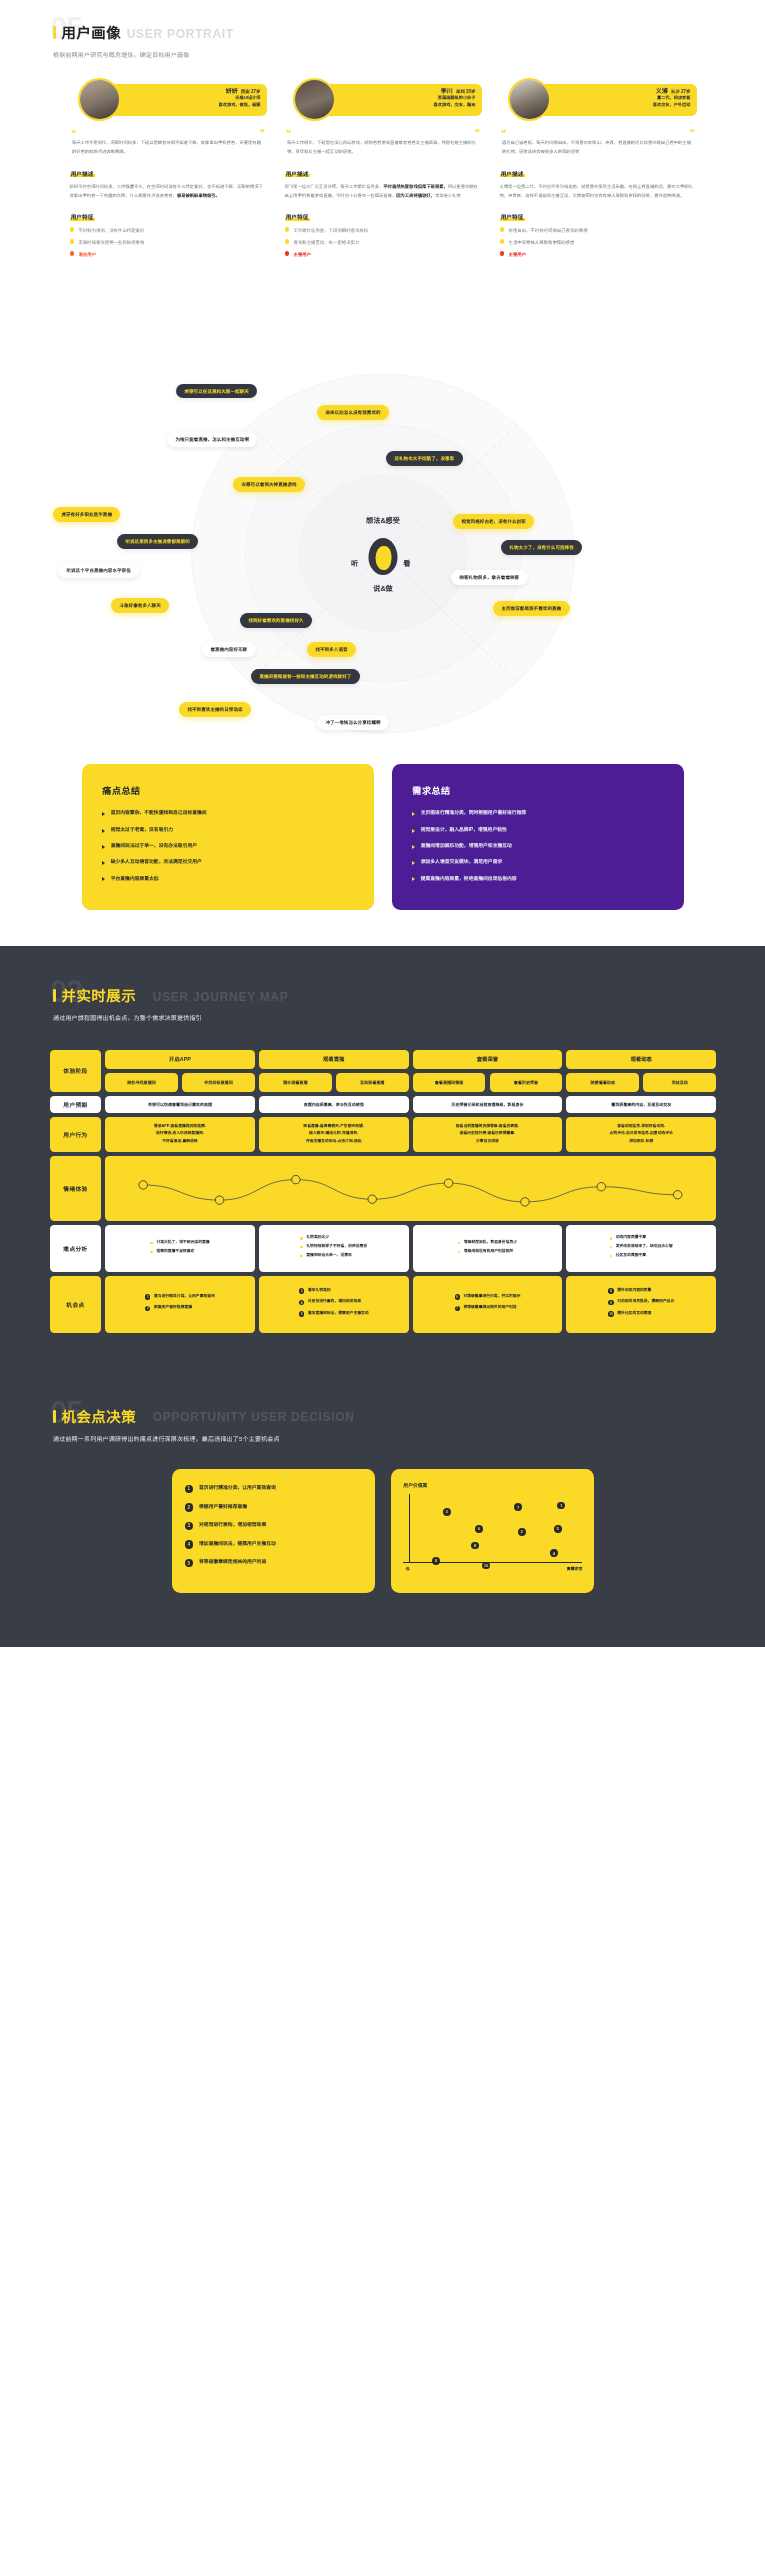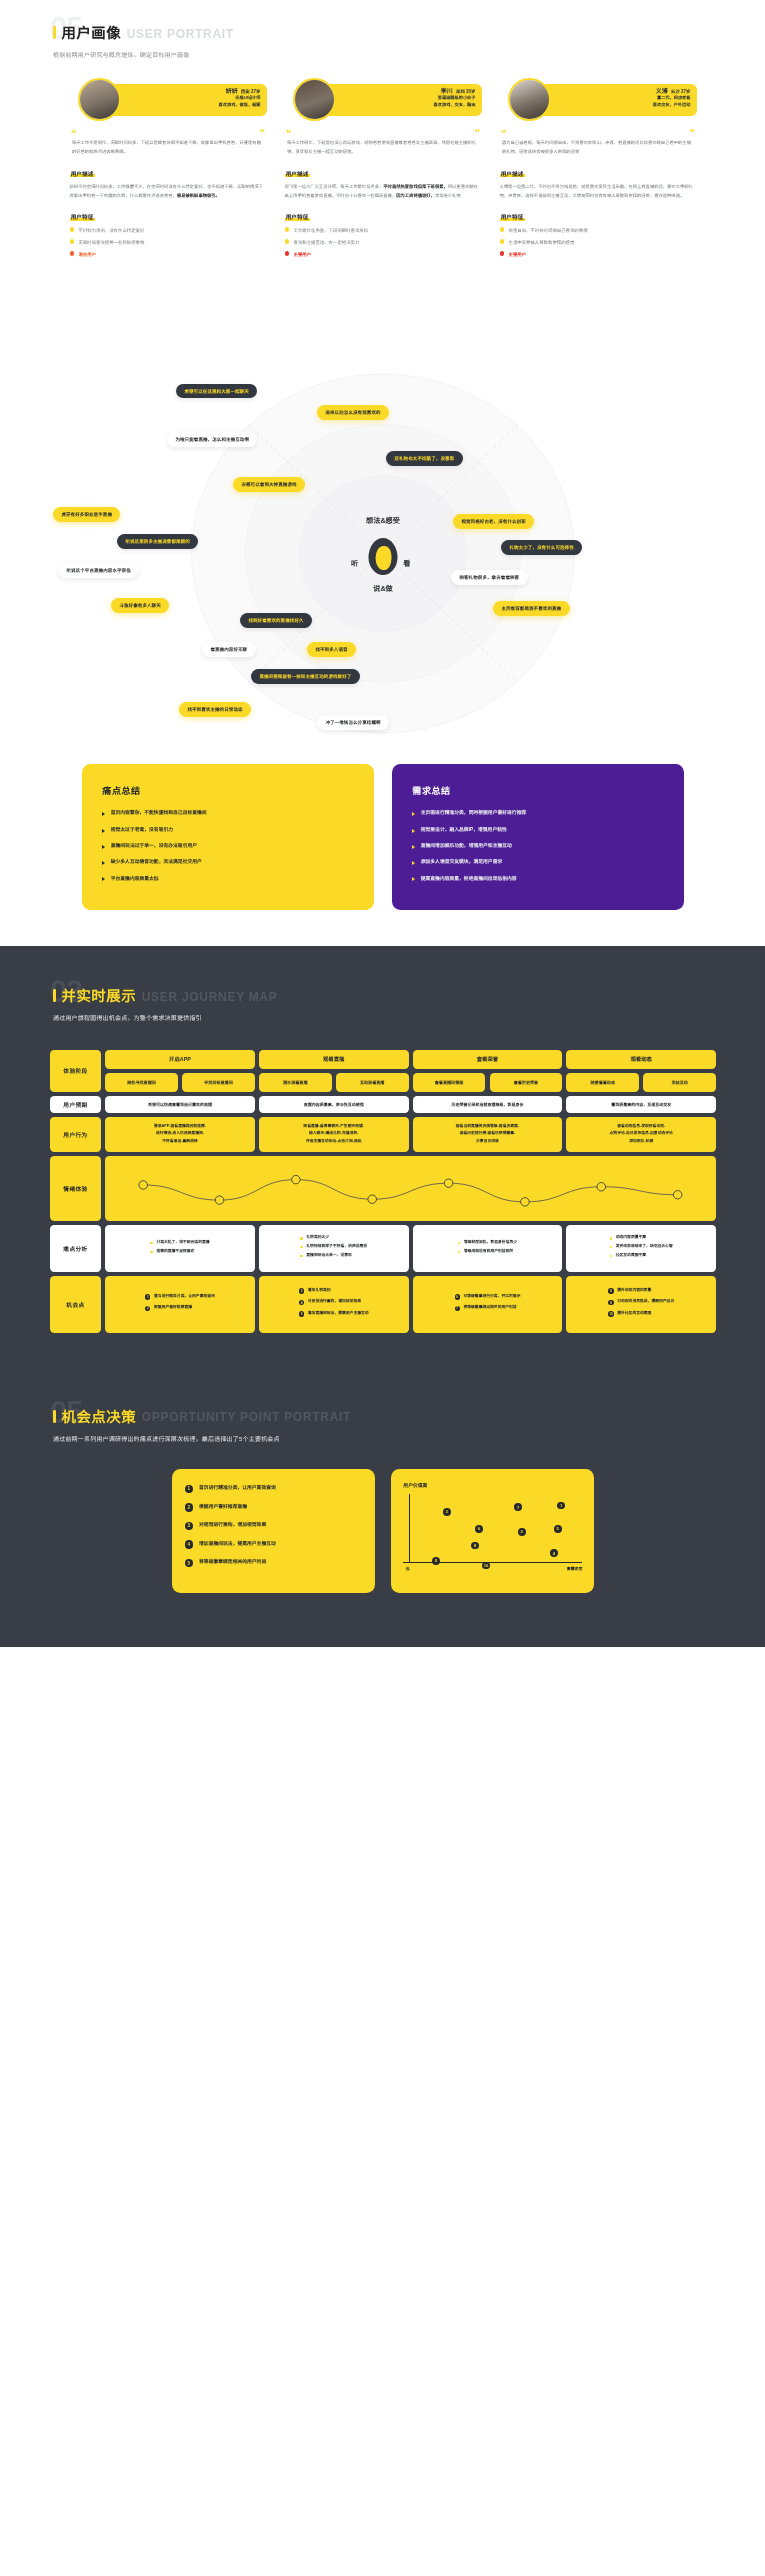--- a/index.html
+++ b/index.html
@@ -18,21 +18,21 @@
     position:absolute; left:50px; top:-13px;
     font-size:31px; font-weight:800; color:#f0f1f2;
     letter-spacing:-1.2px; line-height:1; z-index:0;
   }
   .sec-head.dark .bignum { color:#494d55; }
   .sec-title-row { position:relative; z-index:2; display:flex; align-items:flex-end; gap:5.4px; }
   .tick { width:3px; height:13px; background:#fada26; border-radius:1.2px; margin-bottom:1.8px; }
   .cn-title { font-size:14.4px; font-weight:800; color:#222; letter-spacing:0.6px; line-height:1; }
   .sec-head.dark .cn-title { color:#fada26; }
   .en-title { font-size:12px; font-weight:800; color:#d9dbdd; letter-spacing:0.7px; line-height:1; margin-bottom:1.2px; }
-  .sec-head.dark .en-title { color:#53575f; }
+  .sec-head.dark .en-title { color:#53575f;margin-left:11px; }
   .sec-sub { margin-top:9.6px; font-size:6px; color:#8b8f95; letter-spacing:0.2px; }
   .sec-head.dark .sec-sub { color:#e8e9ea; }
 
   
   .personas { display:flex; justify-content:center; gap:18px; margin-top:19px; padding:0 50px; }
   .persona { width:197px; position:relative; }
   .p-top { position:relative; height:43px; }
   .p-avatar {
     position:absolute; left:8.4px; top:0; width:43px; height:43px;
     border-radius:50%; border:2.4px solid #fada26; overflow:hidden; z-index:3;
@@ -628,21 +628,21 @@
           </div>
         </div>
       </div>
 
     <div style="padding-top:72px;">
       <div class="sec-head dark">
         <div class="bignum">05</div>
         <div class="sec-title-row">
           <div class="tick"></div>
           <div class="cn-title">机会点决策</div>
-          <div class="en-title">OPPORTUNITY POINT PORTRAIT</div>
+          <div class="en-title">OPPORTUNITY USER DECISION</div>
         </div>
         <div class="sec-sub">通过前期一系列用户调研得出的痛点进行深层次梳理，最后选择出了5个主要机会点</div>
       </div>
 
       <div class="opp-cards">
         <div class="opp-left" id="opp-left">
             <div class="opp-item">
               <div class="cnum">1</div>
               <div class="ctx">首页进行精准分类，让用户高效查询</div>
             </div>

